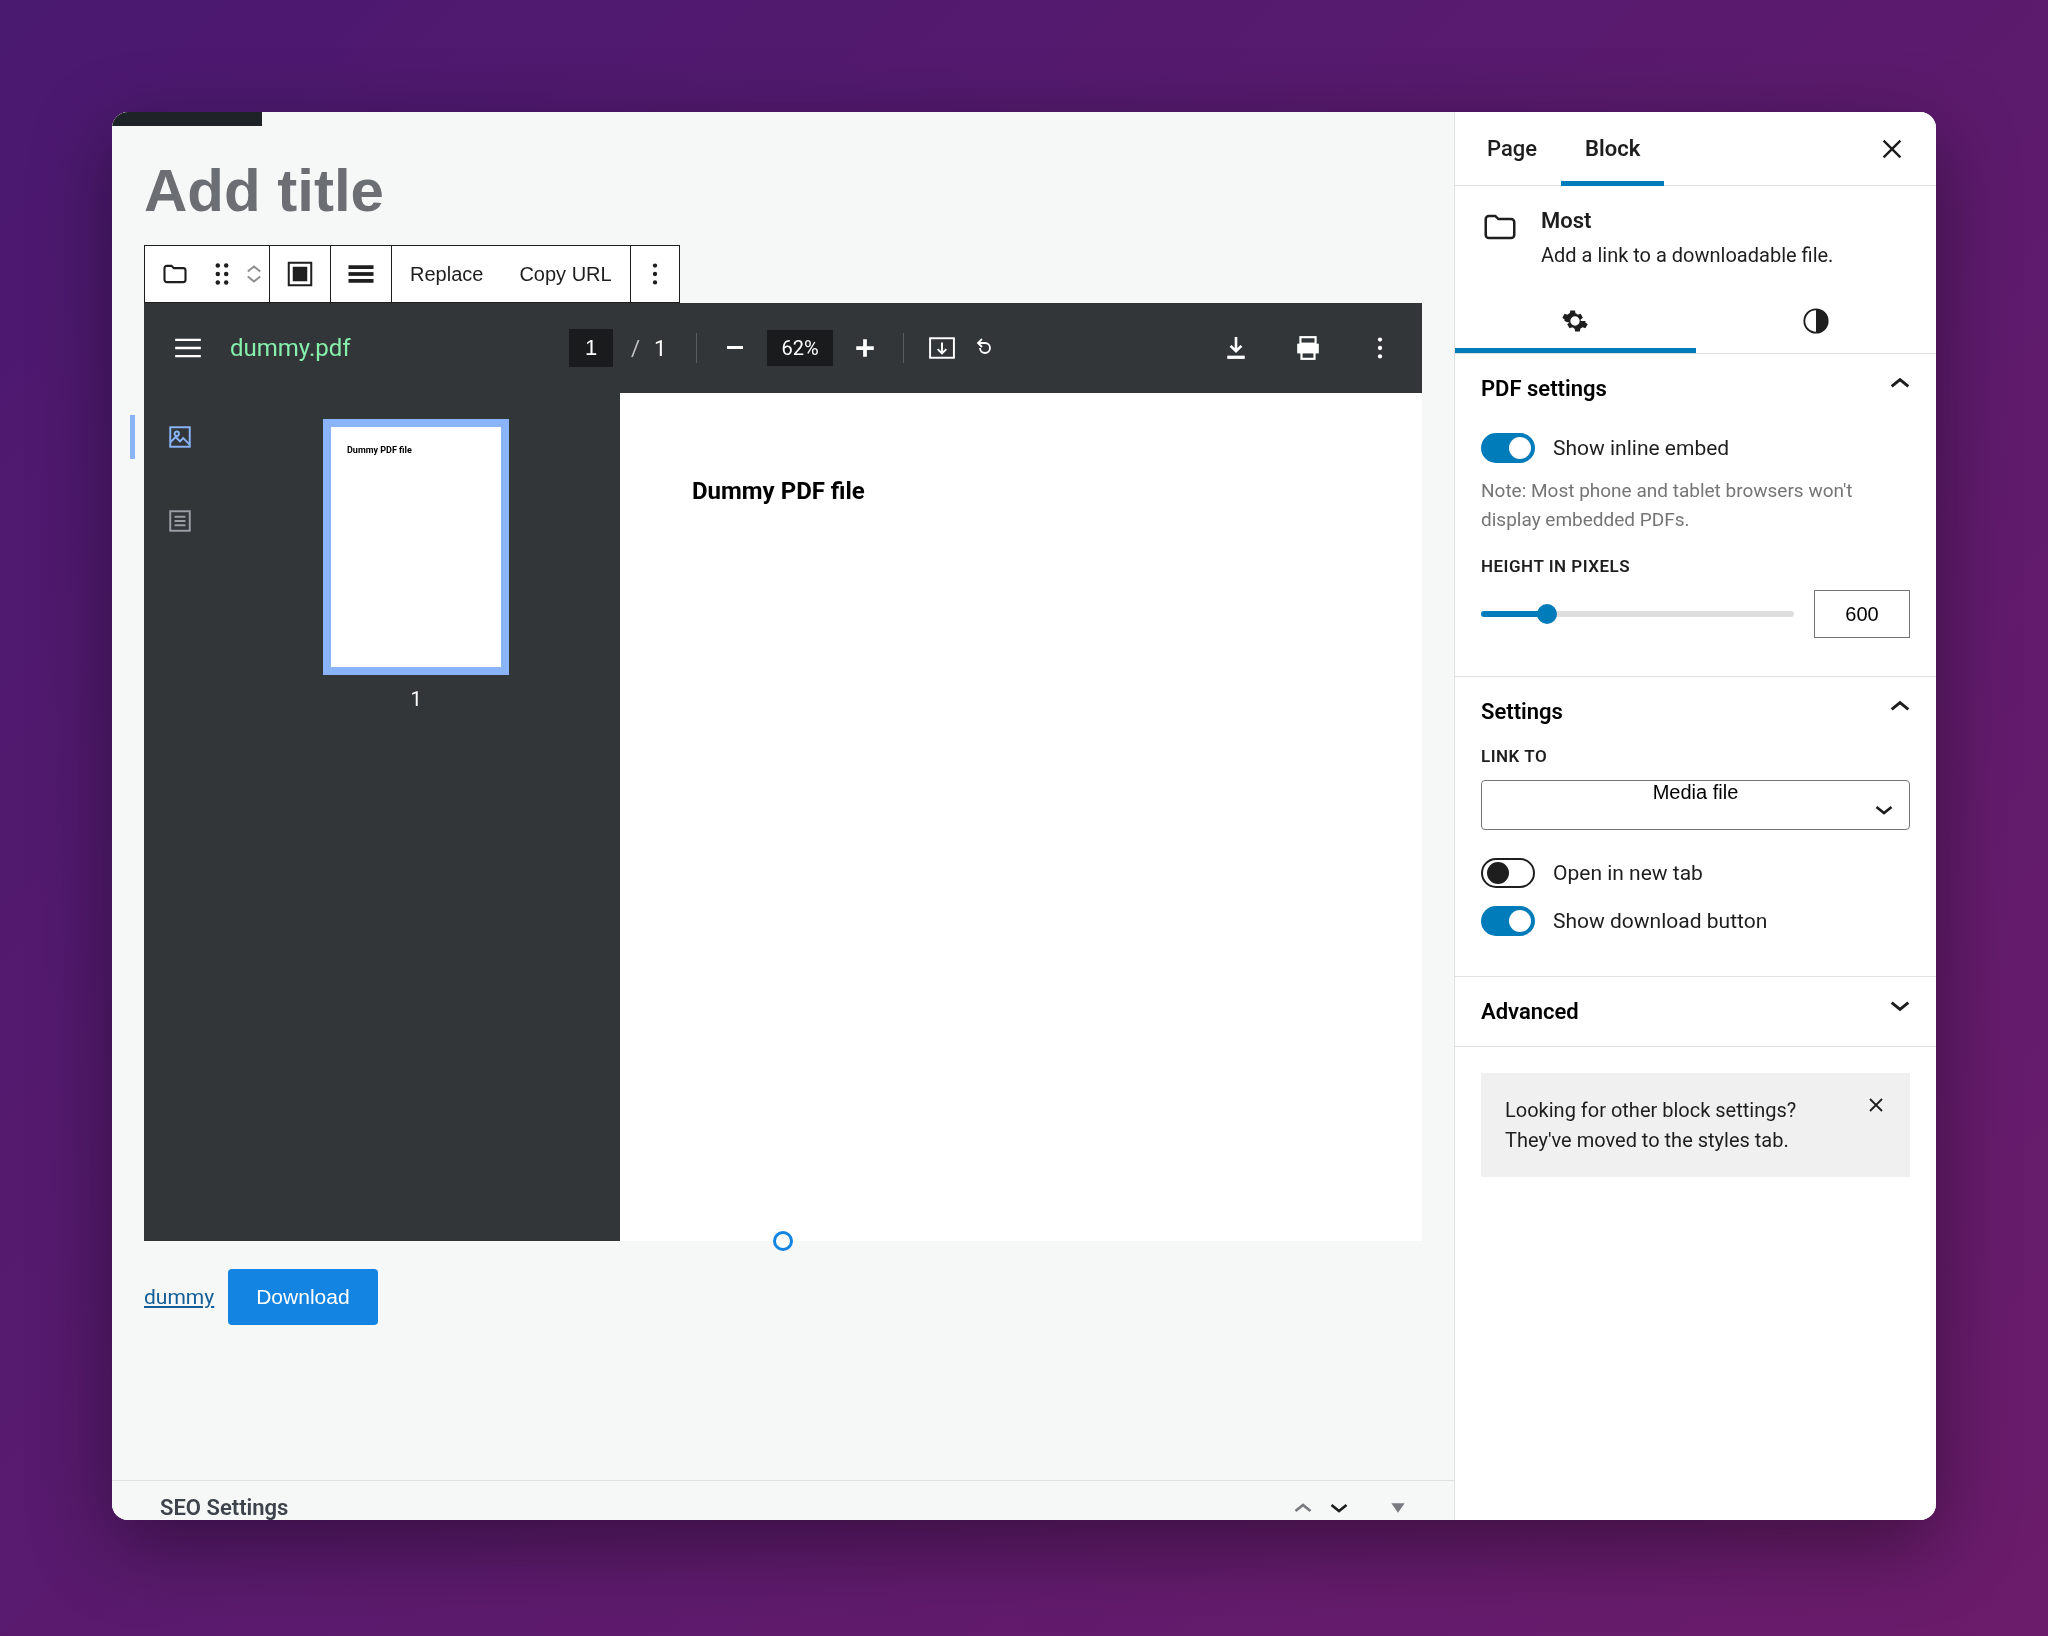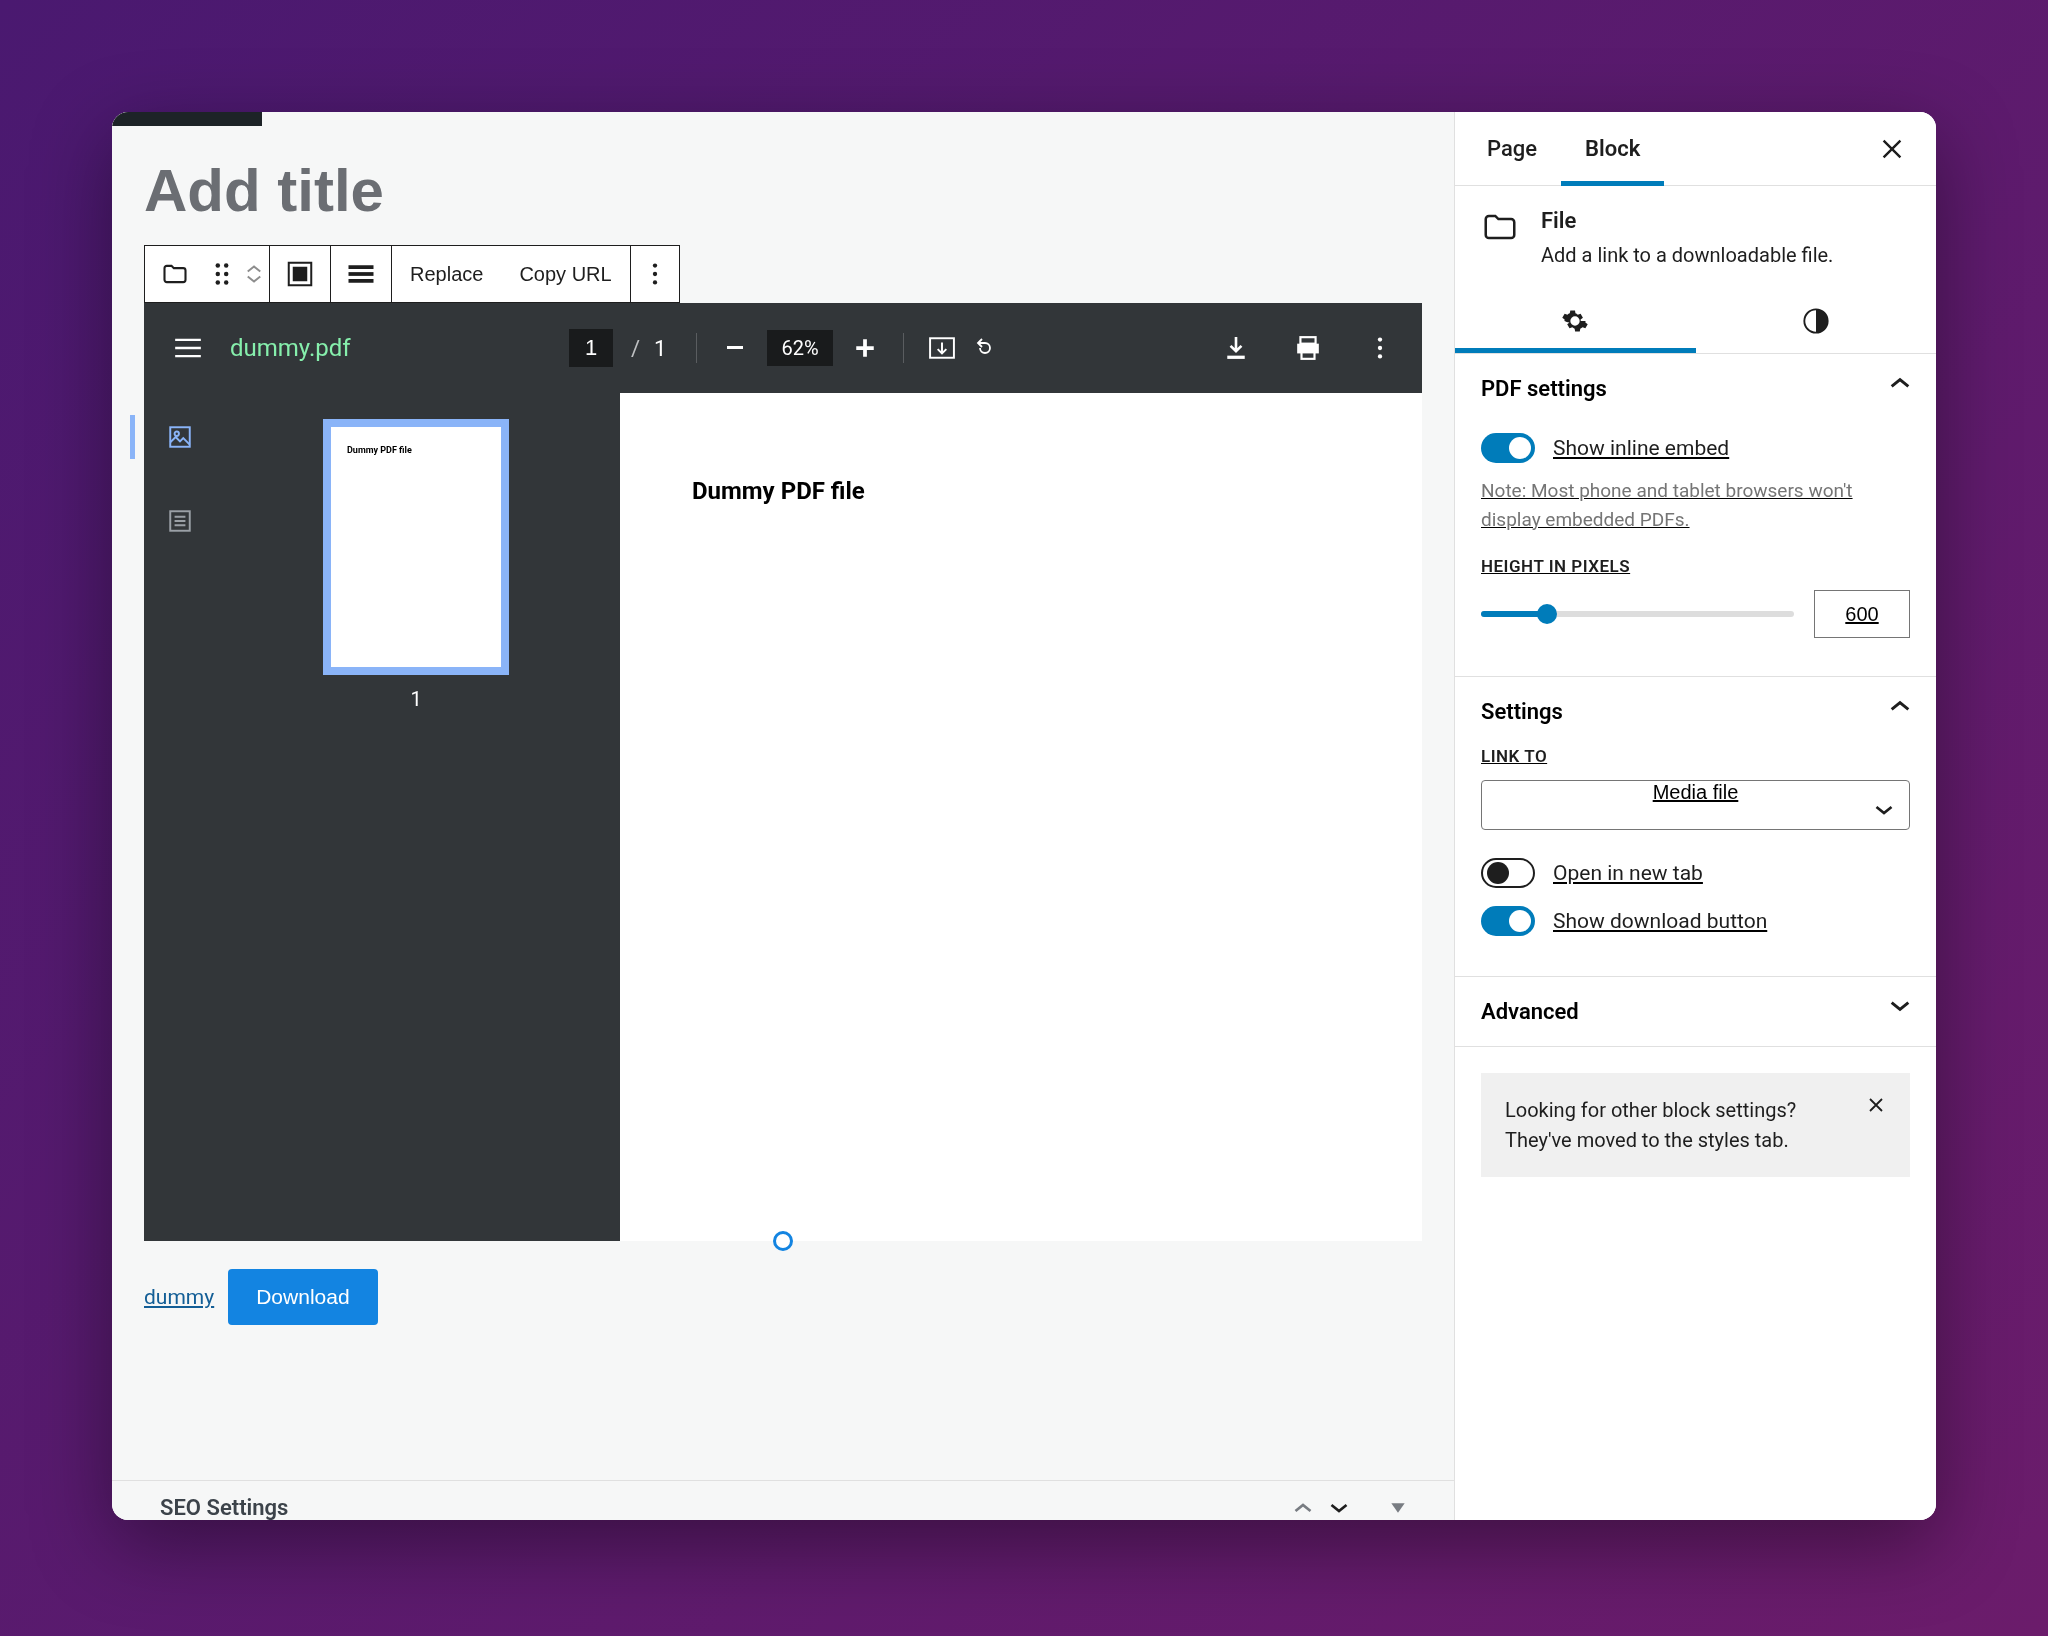--- a/index.html
+++ b/index.html
@@ -196,21 +196,21 @@
 .subtab {
   flex:1; height:64px; display:flex; align-items:center; justify-content:center;
   border-bottom:5px solid transparent; border-top:5px solid transparent; cursor:pointer;
 }
 .subtab.active { border-bottom-color:#007cba; }
 
 .panel { border-bottom:1px solid #e0e0e0; }
 .panel-head { display:flex; align-items:flex-start; padding: 22px 26px; cursor:pointer; }
 .panel-title { font-size:22px; font-weight:600; }
 .panel-chev { margin-left:auto; }
-.panel-body { padding: 0 26px 26px 26px; text-decoration: underline; }
+.panel-body { padding: 0 26px 26px 26px; }
 
 .toggle-row { display:flex; align-items:center; gap:18px; margin: 10px 0 14px 0;}
 .toggle { width:54px; height:30px; border-radius:15px; position:relative; cursor:pointer; }
 .toggle.on { background:#007cba; }
 .toggle.off { background:#fff; border:2px solid #1e1e1e; }
 .toggle .knob { position:absolute; width:22px; height:22px; border-radius:50%; top:4px; }
 .toggle.on .knob { background:#fff; right:4px; }
 .toggle.off .knob { background:#1e1e1e; left:4px; top:2px; }
 .toggle-label { font-size:21px; color:#1e1e1e; }
 .note { font-size:19px; color:#757575; line-height:1.5; margin-bottom: 22px; }
@@ -430,21 +430,21 @@
       </div>
     </div>
 
     <div class="block-card">
       <div class="block-card-icon">
         <svg width="38" height="38" viewBox="0 0 24 24" fill="none" stroke="#1e1e1e" stroke-width="1.6">
             <path d="M3 7a2 2 0 0 1 2-2h4l2 2h8a2 2 0 0 1 2 2v8a2 2 0 0 1-2 2H5a2 2 0 0 1-2-2z"></path>
           </svg>
       </div>
       <div>
-        <div class="block-card-title">File</div>
+        <div class="block-card-title">Most</div>
         <div class="block-card-desc">Add a link to a downloadable file.</div>
       </div>
     </div>
 
     <div class="subtabs">
       <div class="subtab active">
         <span>
           <svg width="28" height="28" viewBox="0 0 24 24" fill="#1e1e1e">
               <path d="M12 8a4 4 0 1 0 0 8 4 4 0 0 0 0-8zm9 4a7 7 0 0 1-.1 1.2l2 1.6-2 3.4-2.4-.8a7 7 0 0 1-2 1.2l-.4 2.5h-4l-.4-2.5a7 7 0 0 1-2-1.2l-2.4.8-2-3.4 2-1.6A7 7 0 0 1 3 12a7 7 0 0 1 .1-1.2l-2-1.6 2-3.4 2.4.8a7 7 0 0 1 2-1.2L8 2.9h4l.4 2.5a7 7 0 0 1 2 1.2l2.4-.8 2 3.4-2 1.6c.1.4.1.8.1 1.2z"></path>
             </svg>

